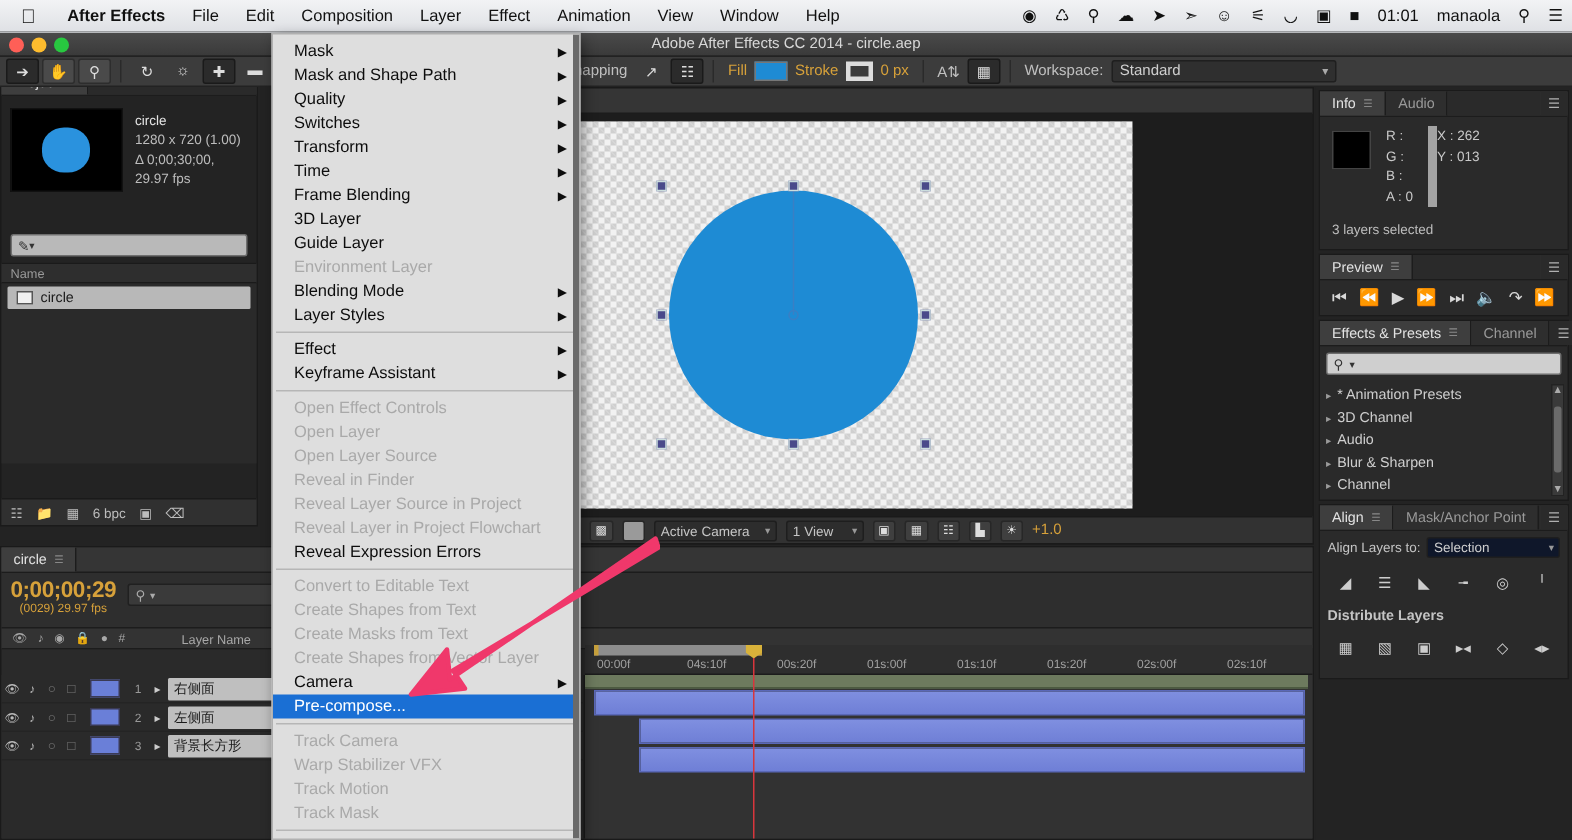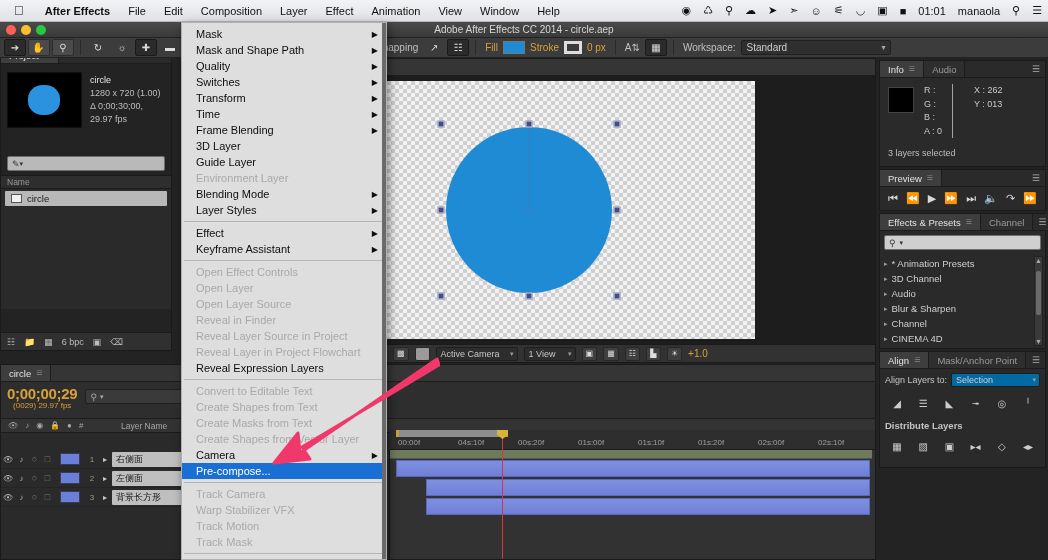--- a/index.html
+++ b/index.html
@@ -225,21 +225,21 @@
   .rail { position: absolute; left: 877px; top: 38px; width: 171px; bottom: 0; background: #232323; }
   .srch-help {
     margin: 3px 4px; height: 16px; background: #d2d2d2; border: 1px solid #6d6d6d;
     border-radius: 2px; display: flex; align-items: center; gap: 4px; padding: 0 5px;
     font-size: 9.5px; color: #333; font-weight: bold;
   }
   .rp { margin: 2px 2px 0; border: 1px solid #1a1a1a; background: #2a2a2a; }
   .info-body { padding: 6px 8px; display: flex; gap: 10px; }
   .info-sw { width: 26px; height: 26px; background: #000; border: 1px solid #444; margin-top: 3px; }
   .info-rgba { font-size: 9px; line-height: 1.5; color: #c9c9c9; }
-  .info-xy { font-size: 9px; line-height: 1.5; color: #c9c9c9; padding-left: 21px; border-left: 1px solid #a3a3a3;}
+  .info-xy { font-size: 9px; line-height: 1.5; color: #c9c9c9; padding-left: 0; border-left: 6px solid #a3a3a3;}
   .info-note { padding: 4px 8px 8px; font-size: 9px; color: #bdbdbd; }
   .prev-btns {
     display: flex; align-items: center; justify-content: space-around;
     padding: 5px 4px; font-size: 11px; color: #d8d8d8;
   }
   .fx-search {
     margin: 4px; height: 15px; background: #cfcfcf; border: 1px solid #6d6d6d;
     border-radius: 2px; display: flex; align-items: center; gap: 4px; padding: 0 4px;
     font-size: 9px; color: #333;
   }
@@ -248,21 +248,21 @@
   .fx-item .tri { font-size: 7px; color: #9a9a9a; }
   .fx-scroll {
     position: absolute; right: 2px; top: 2px; bottom: 2px; width: 9px; background: #3a3a3a;
     border: 1px solid #222; display: flex; flex-direction: column;
     align-items: center; justify-content: space-between; font-size: 7px; color: #aaa;
   }
   .fx-scroll .thumb { position: absolute; top: 14px; width: 5px; height: 44px; background: #6a6a6a; border-radius: 2px; }
   .align-body { padding: 4px 5px 6px; }
   .align-row-lbl { display: flex; align-items: center; gap: 4px; font-size: 9px; color: #c4c4c4; margin-bottom: 5px; }
   .align-sel {
-    flex: 1; height: 14px; background: #0369a1; border: 1px solid #1e1e1e; border-radius: 2px;
+    flex: 1; height: 14px; background: #0f172a; border: 1px solid #1e1e1e; border-radius: 2px;
     display: flex; align-items: center; padding: 0 12px 0 4px; font-size: 9px; color: #cfcfcf;
     position: relative;
   }
   .align-sel::after { content: "▾"; position: absolute; right: 3px; font-size: 7px; color: #999; }
   .align-icons { display: flex; justify-content: space-between; padding: 3px 2px 6px; }
   .al-ic { width: 20px; height: 17px; display: flex; align-items: center; justify-content: center; color: #cdcdcd; }
   .dist-lbl { font-size: 9.5px; color: #c4c4c4; margin: 2px 0 4px; font-weight: bold; }
 
   
   .menu {
@@ -616,24 +616,20 @@
           <span>Audio</span>
         </div>
         <div class="fx-item">
           <span class="tri">▸</span>
           <span>Blur &amp; Sharpen</span>
         </div>
         <div class="fx-item">
           <span class="tri">▸</span>
           <span>Channel</span>
         </div>
-        <div class="fx-item">
-          <span class="tri">▸</span>
-          <span>CINEMA 4D</span>
-        </div>
         <div class="fx-scroll">
           <span>▲</span>
           <span class="thumb"></span>
           <span>▼</span>
         </div>
       </div>
     </div>
 
     <div class="rp">
       <div class="ptabs">
@@ -746,21 +742,21 @@
       <div class="mrow dis">
           <span>Reveal in Finder</span>
         </div>
       <div class="mrow dis">
           <span>Reveal Layer Source in Project</span>
         </div>
       <div class="mrow dis">
           <span>Reveal Layer in Project Flowchart</span>
         </div>
       <div class="mrow">
-          <span>Reveal Expression Layers</span>
+          <span>Reveal Expression Errors</span>
         </div>
     </div>
     <div class="msep"></div>
     <div>
       <div class="mrow dis">
           <span>Convert to Editable Text</span>
         </div>
       <div class="mrow dis">
           <span>Create Shapes from Text</span>
         </div>

